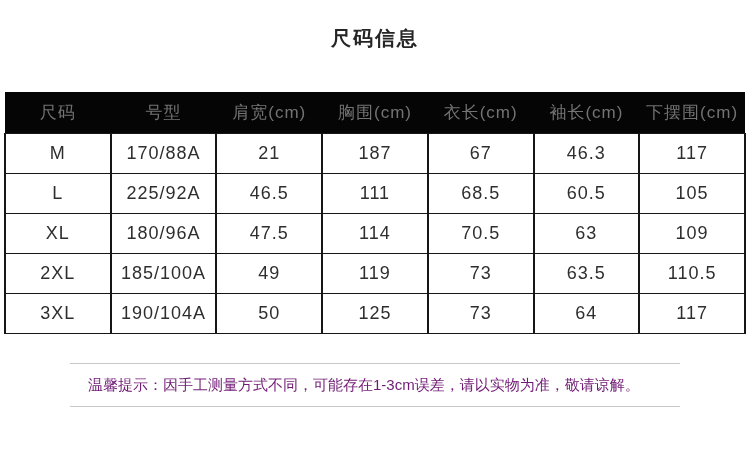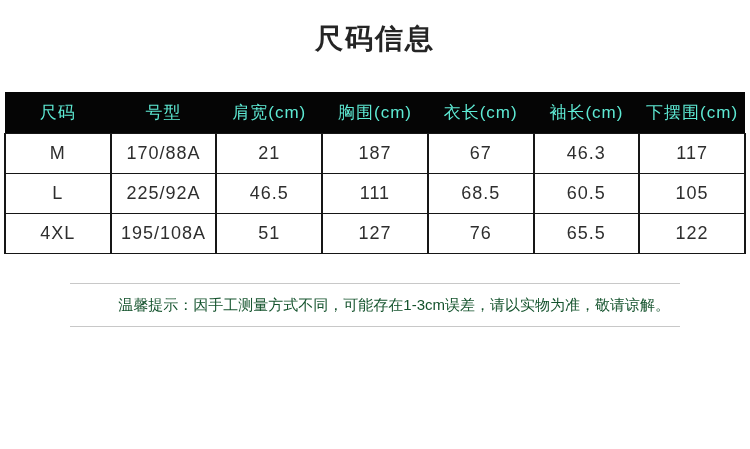--- a/index.html
+++ b/index.html
@@ -16,34 +16,34 @@
     height: 449px;
     position: relative;
     background: #ffffff;
   }
   .page-title {
     margin: 0;
     padding-top: 22px;
     height: 33px;
     line-height: 33px;
     text-align: center;
-    font-size: 28px;
+    font-size: 20px;
     font-weight: 600;
     color: #252525;
     letter-spacing: 2px;
   }
   table.size-table {
     width: 742px;
     margin: 37px 4px 0 4px;
     border-collapse: collapse;
     table-layout: fixed;
   }
   table.size-table th {
     background: #050505;
-    color: #5eead4;
+    color: #737373;
     font-size: 17px;
     font-weight: 500;
     height: 39px;
     text-align: center;
     vertical-align: middle;
     border: 0;
     letter-spacing: 1px;
   }
   table.size-table td {
     height: 37px;
@@ -58,22 +58,22 @@
     border-right: 2px solid #161616;
     letter-spacing: 1px;
   }
   .note {
     margin: 29px 70px 0 70px;
     border-top: 1px solid #c8c8c8;
     border-bottom: 1px solid #c8c8c8;
     padding: 12px 10px 12px 18px;
     font-size: 15px;
     line-height: 18px;
-    color: #14532d;
-    text-align: right;
+    color: #701a75;
+    text-align: left;
   }
 </style>
 </head>
 <body>
 
 <div class="page">
 
   <h1 class="page-title">尺码信息</h1>
 
   <table class="size-table">
@@ -101,27 +101,45 @@
       <tr>
         <td>L</td>
         <td>225/92A</td>
         <td>46.5</td>
         <td>111</td>
         <td>68.5</td>
         <td>60.5</td>
         <td>105</td>
       </tr>
       <tr>
-        <td>4XL</td>
-        <td>195/108A</td>
-        <td>51</td>
-        <td>127</td>
-        <td>76</td>
-        <td>65.5</td>
-        <td>122</td>
+        <td>XL</td>
+        <td>180/96A</td>
+        <td>47.5</td>
+        <td>114</td>
+        <td>70.5</td>
+        <td>63</td>
+        <td>109</td>
+      </tr>
+      <tr>
+        <td>2XL</td>
+        <td>185/100A</td>
+        <td>49</td>
+        <td>119</td>
+        <td>73</td>
+        <td>63.5</td>
+        <td>110.5</td>
+      </tr>
+      <tr>
+        <td>3XL</td>
+        <td>190/104A</td>
+        <td>50</td>
+        <td>125</td>
+        <td>73</td>
+        <td>64</td>
+        <td>117</td>
       </tr>
     </tbody>
   </table>
 
   <div class="note">
     <span>温馨提示：因手工测量方式不同，可能存在1-3cm误差，请以实物为准，敬请谅解。</span>
   </div>
 
 </div>
 

